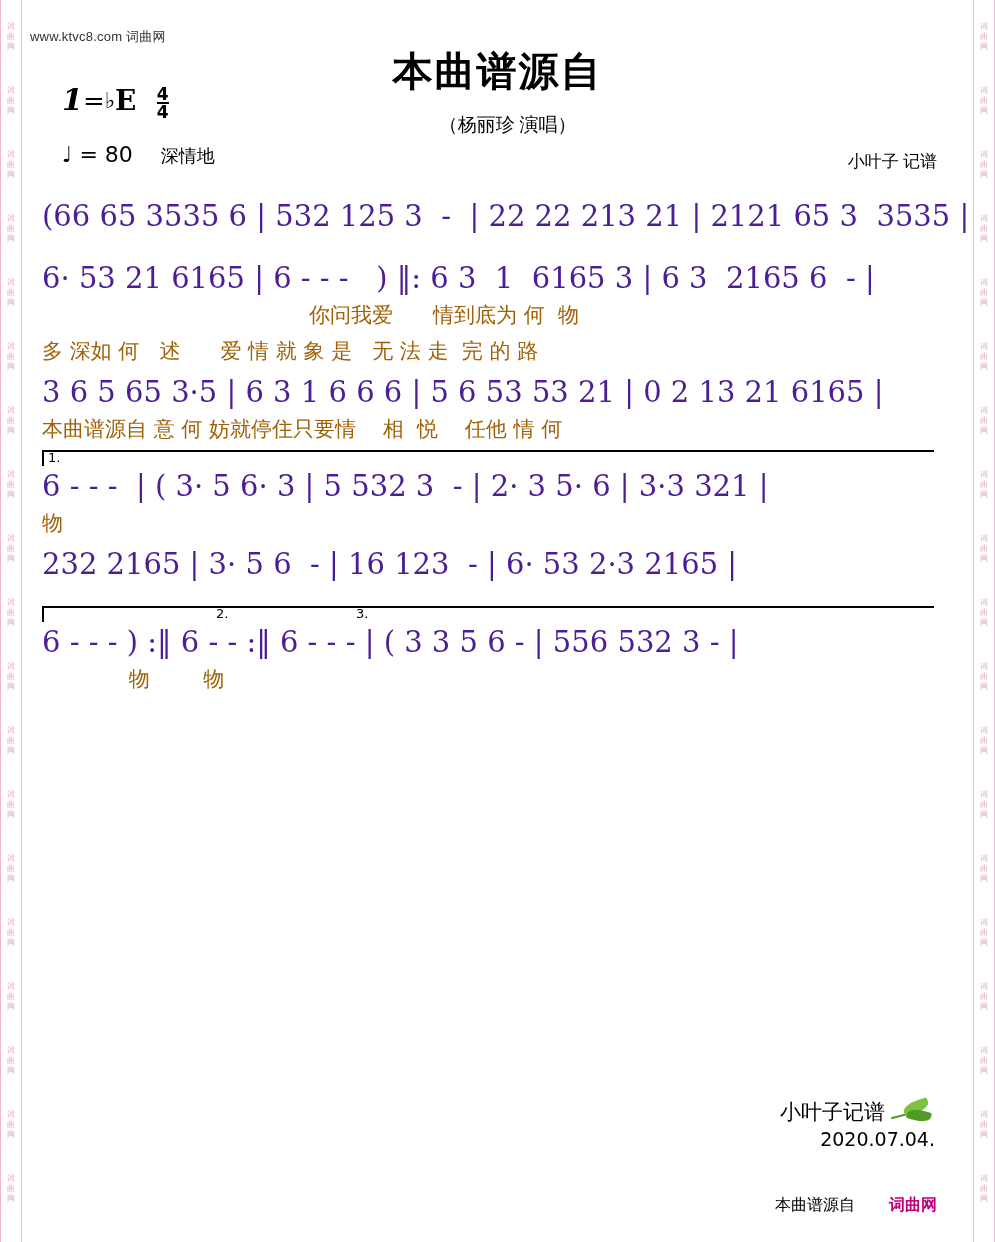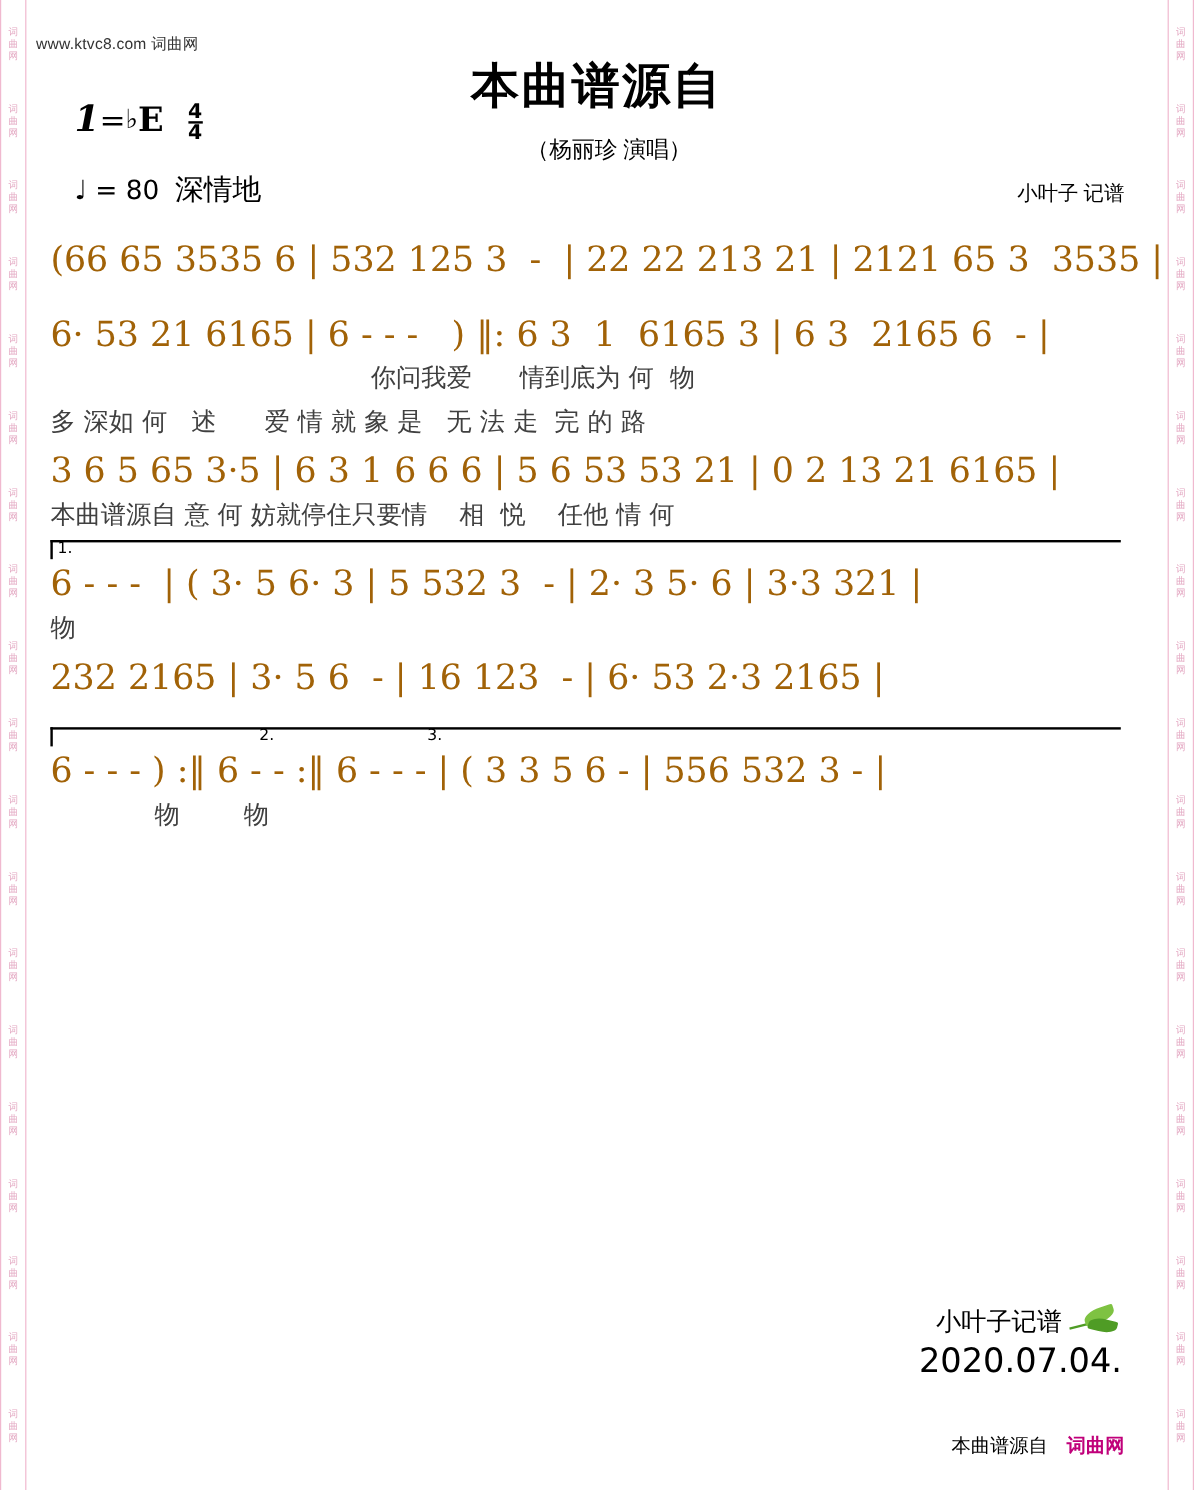--- a/index.html
+++ b/index.html
@@ -60,34 +60,34 @@
   .keyblock .meter{
     display:inline-block;vertical-align:middle;
     font-size:17px;line-height:15px;font-weight:bold;
     text-align:center;margin-left:12px;
     font-family:"DejaVu Sans",sans-serif;
   }
   .tempo{
     position:absolute;left:62px;top:142px;
     font-size:22px;color:#000;font-family:"DejaVu Sans",sans-serif;
   }
-  .tempo .expr{font-size:24px;font-family:"DejaVu Serif",serif;margin-left:6px;}
+  .tempo .expr{font-size:18px;font-family:"DejaVu Serif",serif;margin-left:21px;}
   
   .score{
     position:absolute;left:42px;top:196px;width:915px;
   }
   .sysrow{position:relative;margin-bottom:6px;}
   .notes{
     font-family:"DejaVu Serif",serif;
-    font-size:29px;color:#a16207;white-space:pre;
+    font-size:29px;color:#4c1d95;white-space:pre;
     letter-spacing:0px;line-height:40px;
   }
   .lyrics{
     font-family:"DejaVu Sans",sans-serif;
-    font-size:21px;color:#404040;white-space:pre;
+    font-size:21px;color:#a16207;white-space:pre;
     letter-spacing:0px;line-height:30px;
     margin-top:2px;
   }
   
   .volta{
     position:relative;height:16px;margin-top:4px;
   }
   .volta .line{
     position:absolute;top:0;height:14px;
     border-top:2px solid #000;border-left:2px solid #000;
@@ -98,39 +98,39 @@
   }
   
   .sig{
     position:absolute;right:60px;bottom:92px;
     text-align:right;
   }
   .sig .name{
     font-size:21px;color:#000;font-family:"DejaVu Serif",serif;
   }
   .sig .date{
-    font-size:28px;color:#000;font-family:"DejaVu Sans",sans-serif;
+    font-size:19px;color:#000;font-family:"DejaVu Sans",sans-serif;
     margin-top:2px;
   }
   .leaf{
     display:inline-block;width:46px;height:22px;vertical-align:-4px;
     position:relative;margin-left:4px;
   }
   .leaf i{
     position:absolute;display:block;
     background:#5aa02c;border-radius:60% 10% 60% 10%;
   }
   .leaf i.l1{width:26px;height:12px;left:14px;top:0px;transform:rotate(-18deg);background:#7ec242;}
   .leaf i.l2{width:24px;height:11px;left:18px;top:9px;transform:rotate(14deg);background:#4f9c25;}
   .leaf i.stem{width:18px;height:2px;left:2px;top:14px;background:#4f9c25;border-radius:0;transform:rotate(-14deg);}
   .srcline{
     position:absolute;right:58px;bottom:26px;
     font-size:16px;color:#000;font-family:"DejaVu Sans",sans-serif;
   }
-  .srcline .brand{color:#c0007a;font-weight:bold;margin-left:16px;}
+  .srcline .brand{color:#c0007a;font-weight:bold;margin-left:34px;}
 </style>
 </head>
 <body>
 
 <div class="wm-strip left" id="wm-left">
     <div class="wm-cell" style="white-space: pre;">词
 曲
 网</div>
     <div class="wm-cell" style="white-space: pre;">词
 曲

